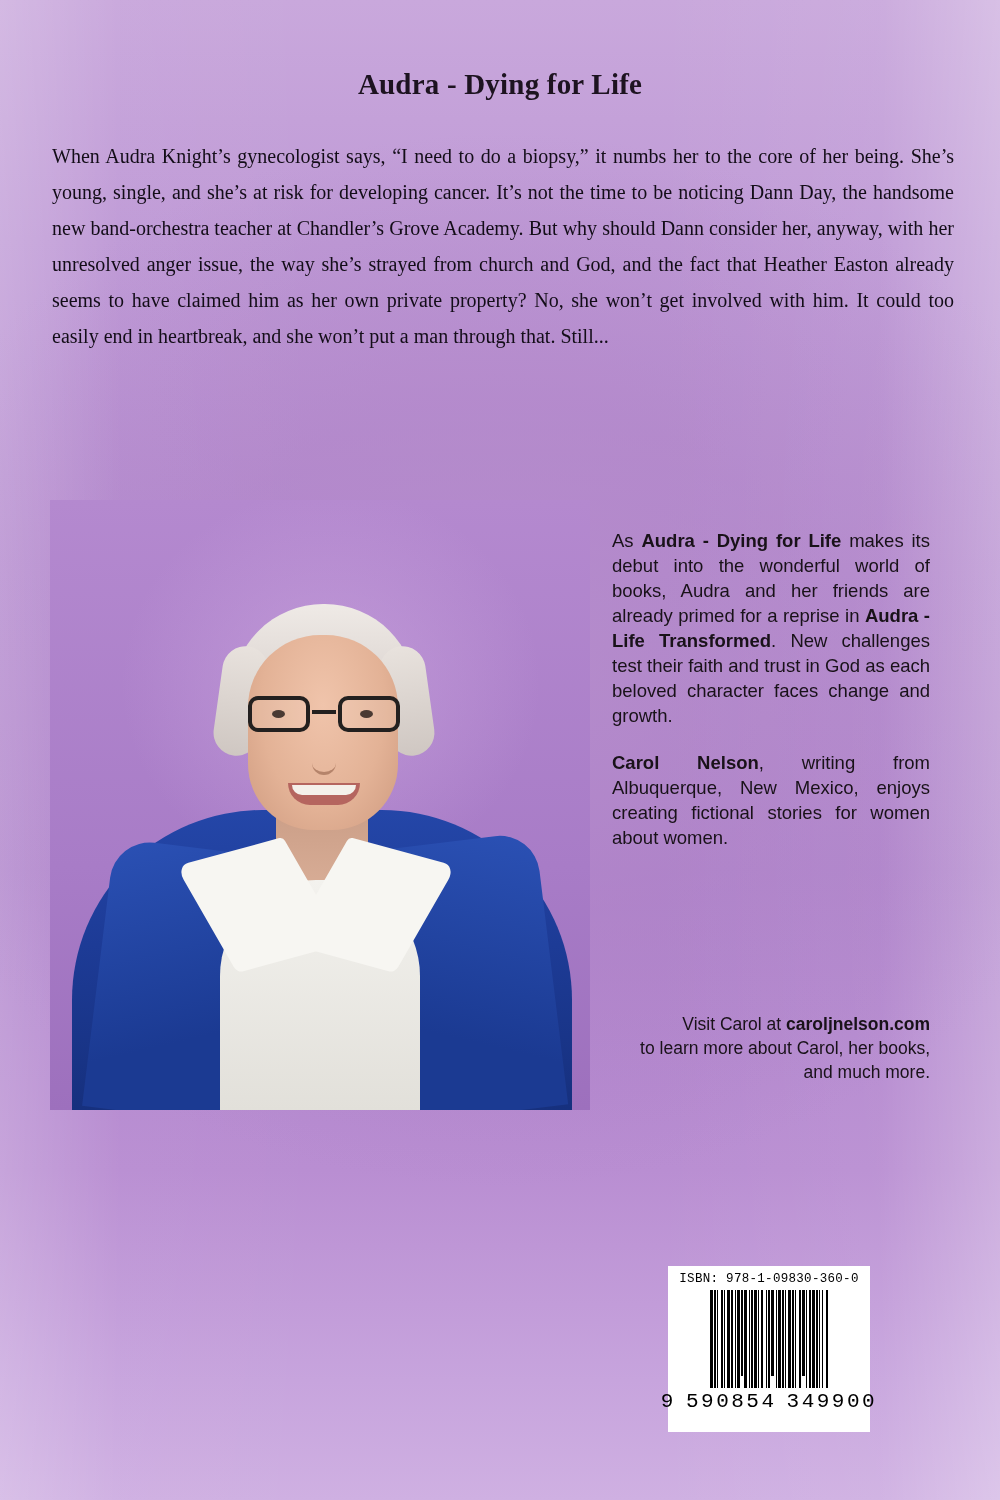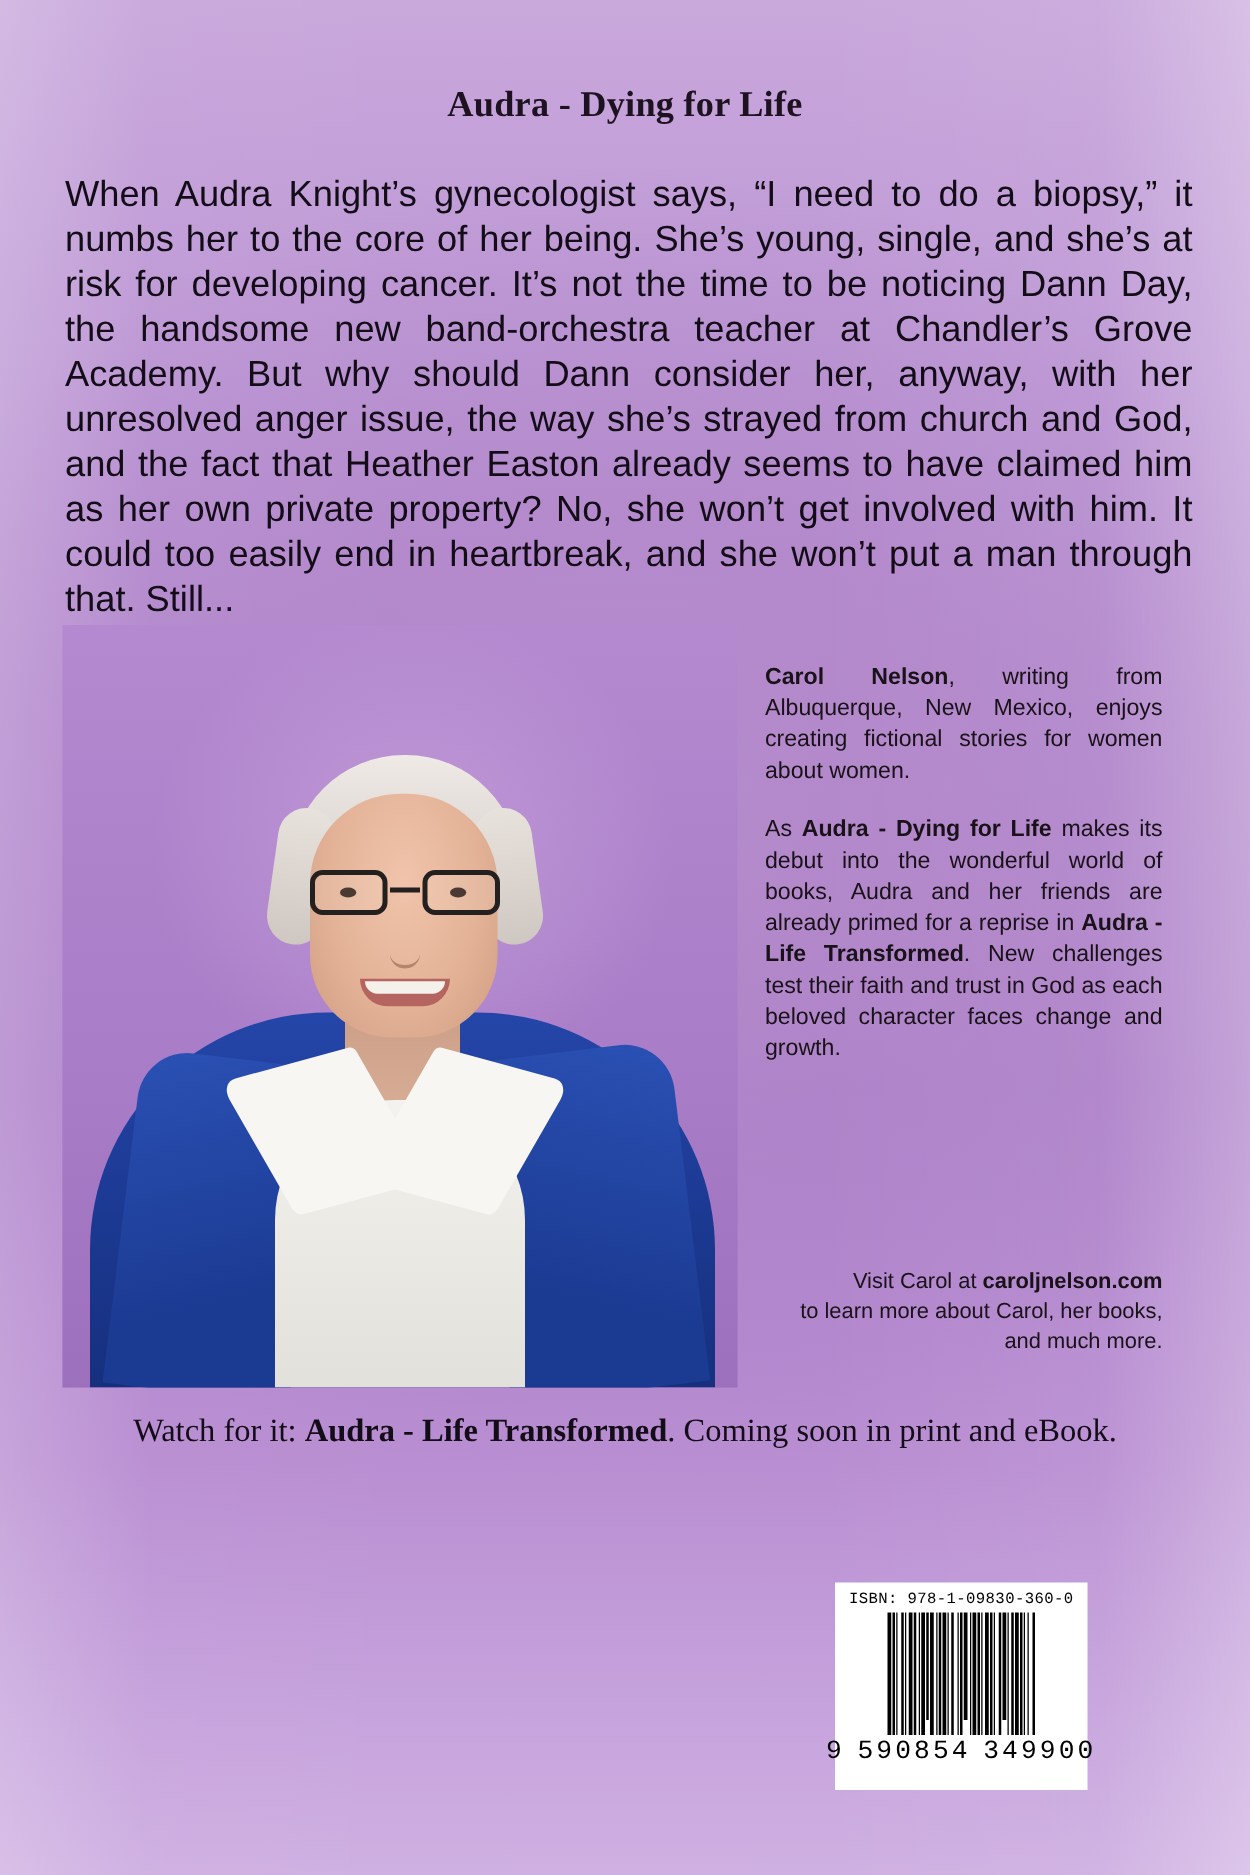--- a/index.html
+++ b/index.html
@@ -39,22 +39,22 @@
     font-size: 29px;
     color: #1d1320;
     letter-spacing: 0.2px;
     z-index: 3;
   }
   .blurb {
     position: absolute;
     top: 138px;
     left: 52px;
     width: 902px;
-    font-family: Liberation Sans, sans-serif;
-    font-size: 29px;
+    font-family: Liberation Serif, serif;
+    font-size: 20px;
     line-height: 36px;
     color: #130d18;
     text-align: justify;
     text-justify: inter-word;
     z-index: 3;
   }
   .author-photo {
     position: absolute;
     left: 50px;
     top: 500px;
@@ -354,32 +354,29 @@
       <div class="lens l"></div>
       <div class="bridge"></div>
       <div class="lens r"></div>
     </div>
     <div class="eye l"></div>
     <div class="eye r"></div>
     <div class="mouth"></div>
   </div>
 
   <div class="bio">
+    <p><span>As </span><b>Audra - Dying for Life</b><span> makes its debut into the wonderful world of books, Audra and her friends are already primed for a reprise in </span><b>Audra - Life Transformed</b><span>. New challenges test their faith and trust in God as each beloved character faces change and growth.</span></p>
     <p><b>Carol Nelson</b><span>, writing from Albuquerque, New Mexico, enjoys creating fictional stories for women about women.</span></p>
-    <p><span>As </span><b>Audra - Dying for Life</b><span> makes its debut into the wonderful world of books, Audra and her friends are already primed for a reprise in </span><b>Audra - Life Transformed</b><span>. New challenges test their faith and trust in God as each beloved character faces change and growth.</span></p>
   </div>
 
   <div class="visit">
     <span>Visit Carol at </span><b>caroljnelson.com</b><br>
     <span>to learn more about Carol, her books, and much more.</span>
   </div>
 
-  <div class="watch">
-    <span>Watch for it: </span><b>Audra - Life Transformed</b><span>. Coming soon in print and eBook.</span>
-  </div>
 
   <div class="barcode-box">
     <div class="isbn-text">ISBN: 978-1-09830-360-0</div>
     <div class="bars" id="bars">
         <span style="width: 3px;"></span>
         <span style="width: 1px; background: transparent;"></span>
         <span style="width: 2px;"></span>
         <span style="width: 1px; background: transparent;"></span>
         <span style="width: 1px;"></span>
         <span style="width: 3px; background: transparent;"></span>

